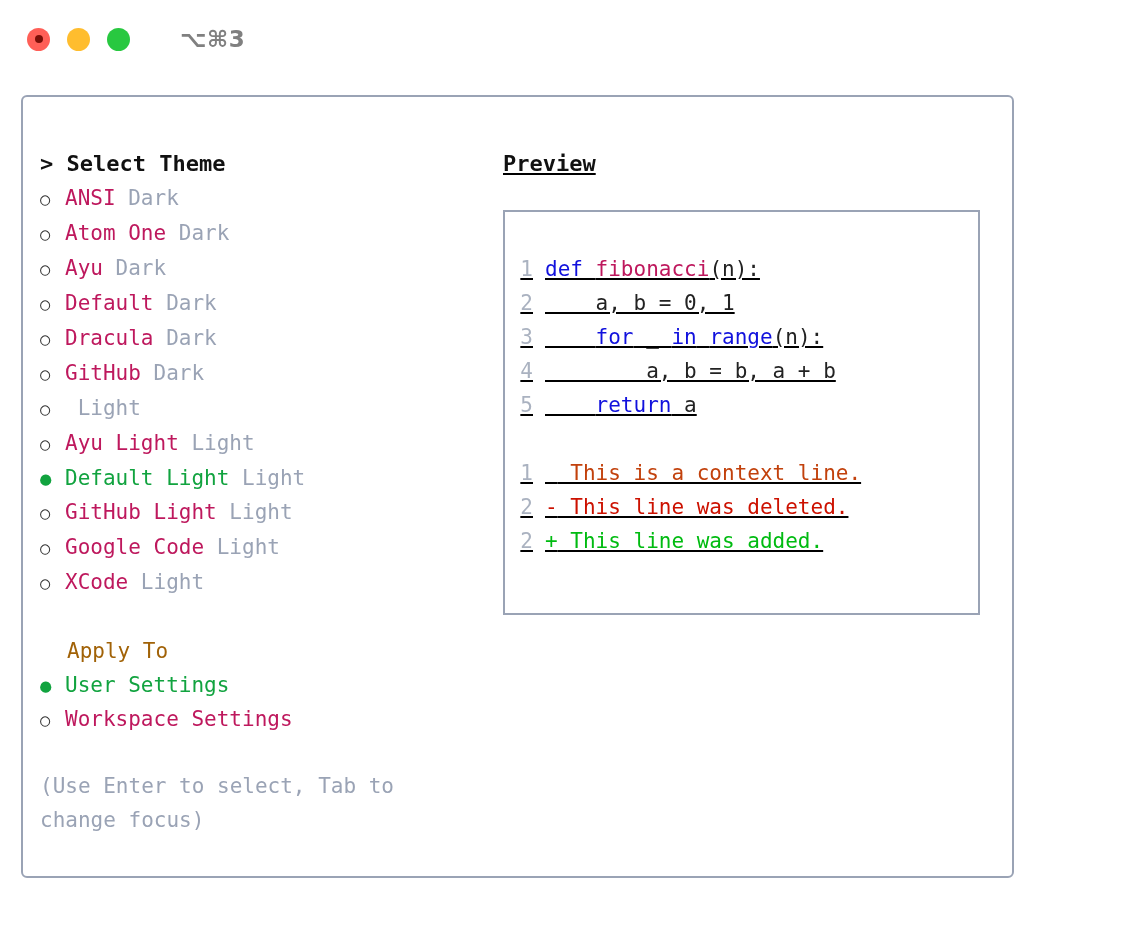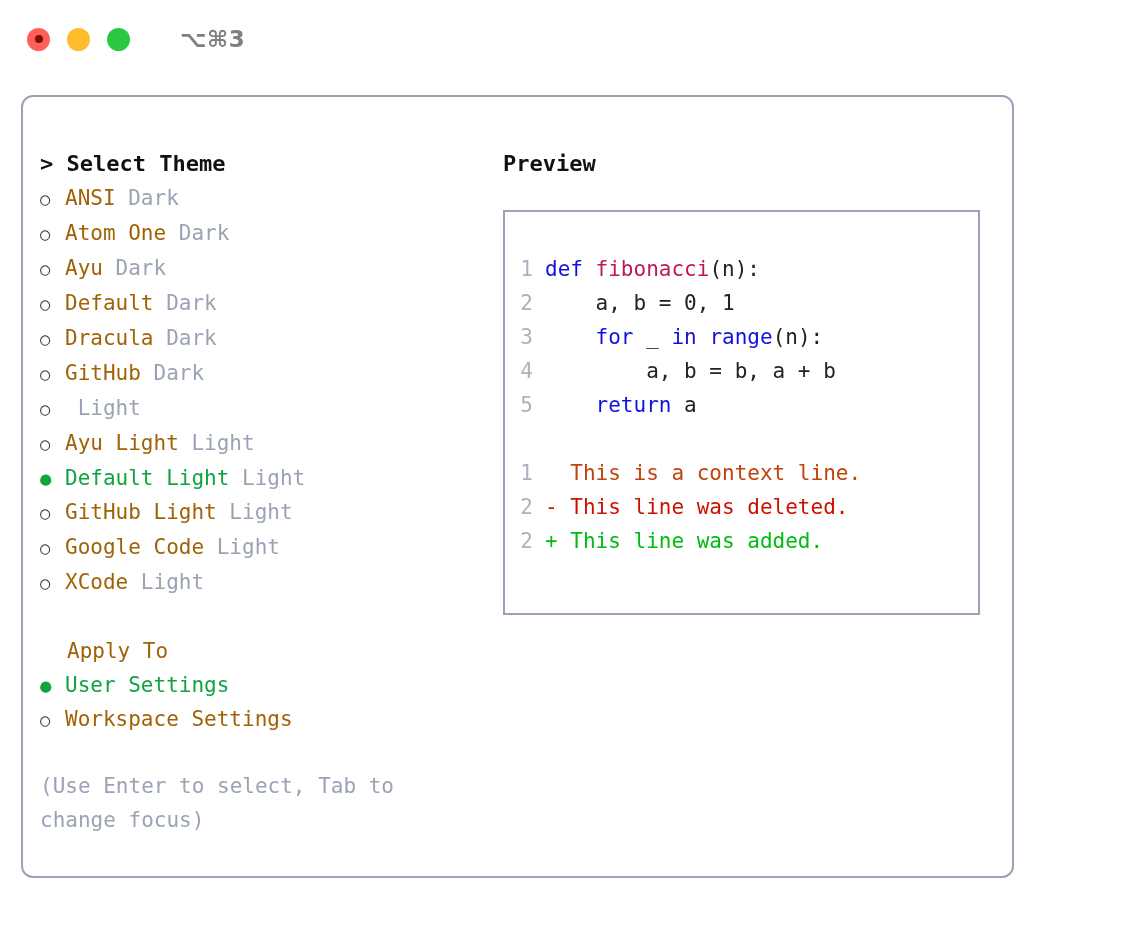--- a/index.html
+++ b/index.html
@@ -69,21 +69,21 @@
   }
 
   
   #main-panel {
     position: absolute;
     left: 21px;
     top: 95px;
     width: 993px;
     height: 783px;
     border: 2px solid #9aa3b5;
-    border-radius: 12px;
+    border-radius: 6px;
     box-sizing: border-box;
     background: #ffffff;
   }
 
   #panel-columns {
     display: flex;
     height: 100%;
     box-sizing: border-box;
   }
 
@@ -112,21 +112,21 @@
   .bullet {
     width: 25px;
     flex: 0 0 25px;
     font-size: 17px;
     color: #333333;
   }
   .bullet.selected {
     color: #11a33f;
     font-size: 19px;
   }
-  .opt-label       { color: #a16207; }
+  .opt-label       { color: #be185d; }
   .opt-label.sel   { color: #11a33f; }
   .opt-tag         { color: #9aa3b5; }
 
   .section-title {
     font-size: 21px;
     line-height: 34px;
     color: #a16207;
     padding-left: 27px;
     white-space: pre;
   }
@@ -138,20 +138,21 @@
     line-height: 34px;
     color: #9aa3b5;
     width: 420px;
   }
 
   
   #preview-column {
     flex: 1;
     padding: 50px 16px 0 0;
     box-sizing: border-box;
+    text-decoration: underline;
   }
   #preview-title {
     font-size: 22px;
     font-weight: bold;
     color: #111111;
     line-height: 34px;
     margin-bottom: 29px;
   }
   #preview-box {
     width: 477px;

